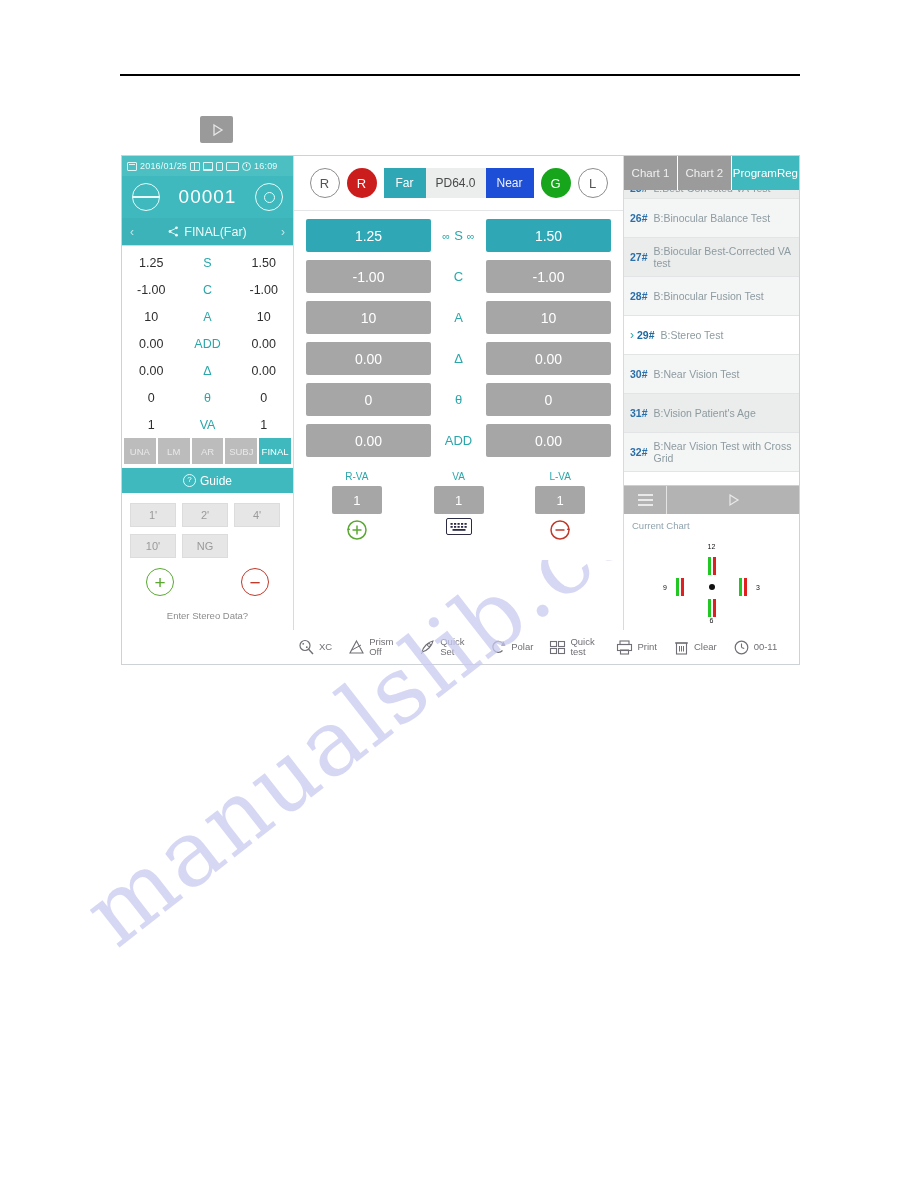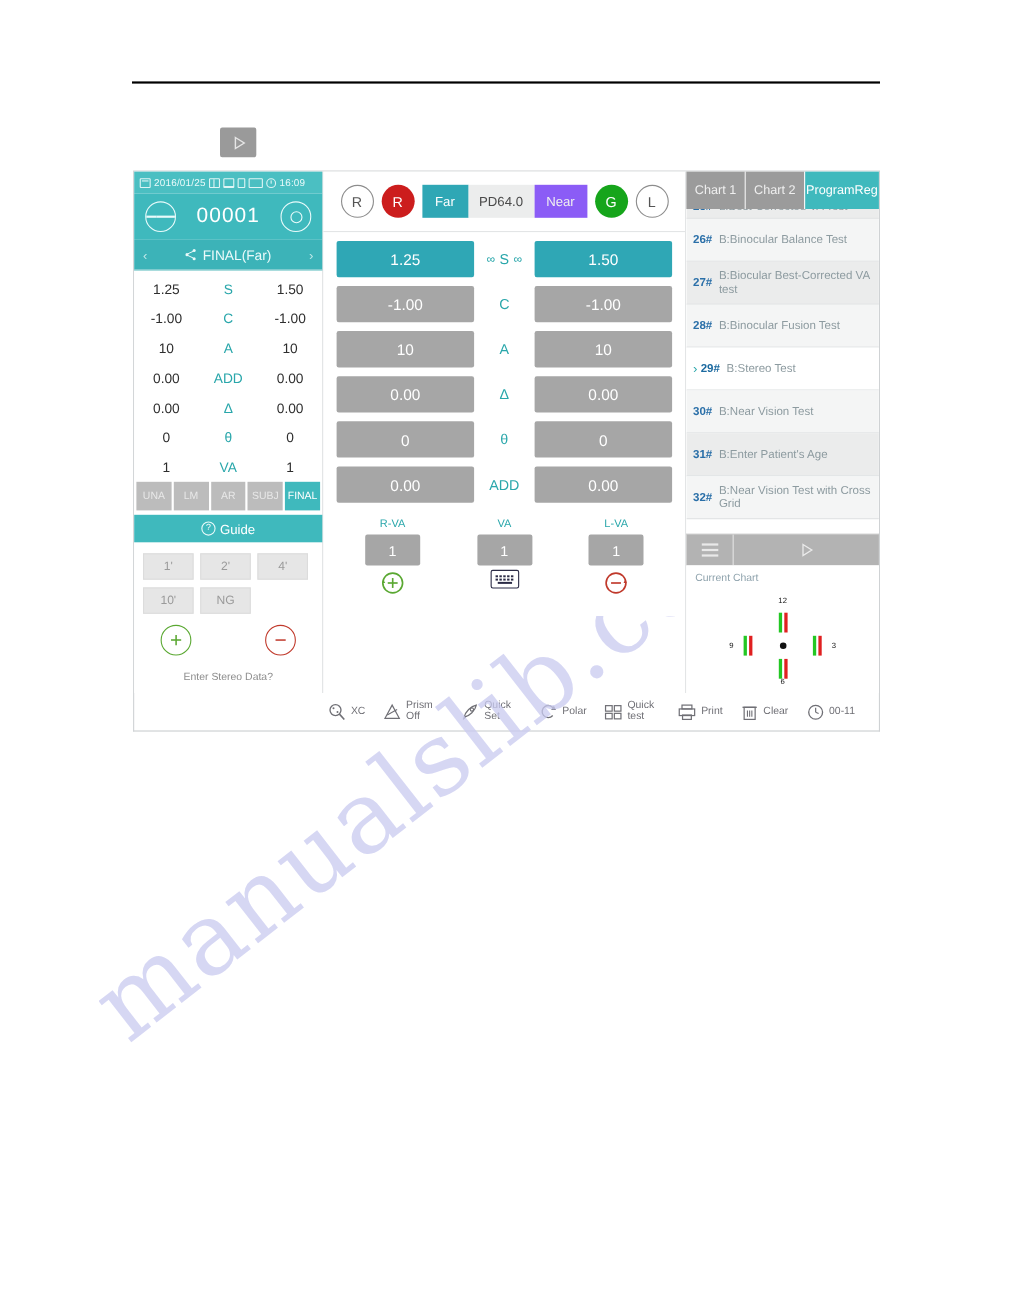--- a/index.html
+++ b/index.html
@@ -99,21 +99,21 @@
   
   .mhead{height:55px;display:flex;align-items:center;justify-content:center;gap:7px;border-bottom:1px solid #e3e5e6;box-sizing:border-box;}
   .eye{width:30px;height:30px;border-radius:50%;display:flex;align-items:center;justify-content:center;font-size:13px;box-sizing:border-box;}
   .eye.outline{border:1.3px solid #8d8d8d;color:#555;}
   .eye.red{background:#cc1d1d;color:#fff;}
   .eye.green{background:#16a51b;color:#fff;}
   .seg{display:flex;height:30px;}
   .segbtn{display:flex;align-items:center;justify-content:center;font-size:12px;box-sizing:border-box;}
   .segbtn.far{width:42px;background:#2fa7b5;color:#fff;}
   .segbtn.pd{width:60px;background:#eceded;color:#4a4a4a;}
-  .segbtn.near{width:48px;background:#8b5cf6;color:#f0f0f0;}
+  .segbtn.near{width:48px;background:#1d4ed8;color:#f0f0f0;}
 
   .mrows{padding:8px 12px 0 12px;}
   .mrow{display:flex;align-items:center;margin-bottom:8px;}
   .mbox{
     width:125px;height:33px;background:#a6a6a6;border-radius:2px;color:#fff;
     font-size:14px;display:flex;align-items:center;justify-content:center;box-sizing:border-box;
   }
   .mbox.teal{background:#2fa7b5;}
   .mlabel{flex:1;text-align:center;color:#2aa7ab;font-size:13px;display:flex;align-items:center;justify-content:center;gap:4px;}
   .chain{font-size:11px;color:#2aa7ab;}
@@ -417,21 +417,21 @@
         <span class="chev">›</span>
         <span class="num">29#</span>
         <span class="ptxt">B:Stereo Test</span>
       </div>
       <div class="pitem alt">
         <span class="num">30#</span>
         <span class="ptxt">B:Near Vision Test</span>
       </div>
       <div class="pitem">
         <span class="num">31#</span>
-        <span class="ptxt">B:Enter Patient's Age</span>
+        <span class="ptxt">B:Vision Patient's Age</span>
       </div>
       <div class="pitem alt">
         <span class="num">32#</span>
         <span class="ptxt">B:Near Vision Test with Cross Grid</span>
       </div>
     </div>
 
     <div class="pctl">
       <div class="ham">
           <i></i>

